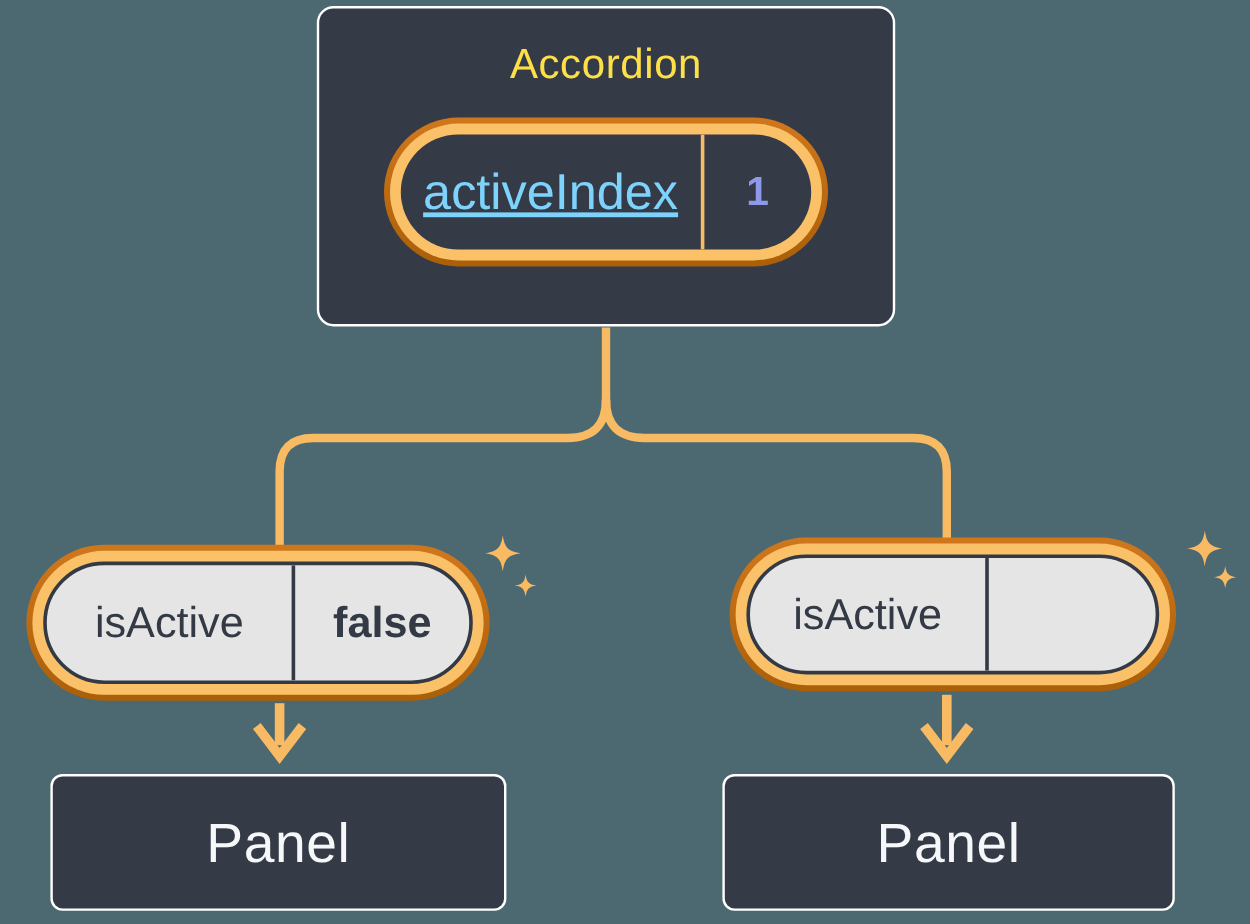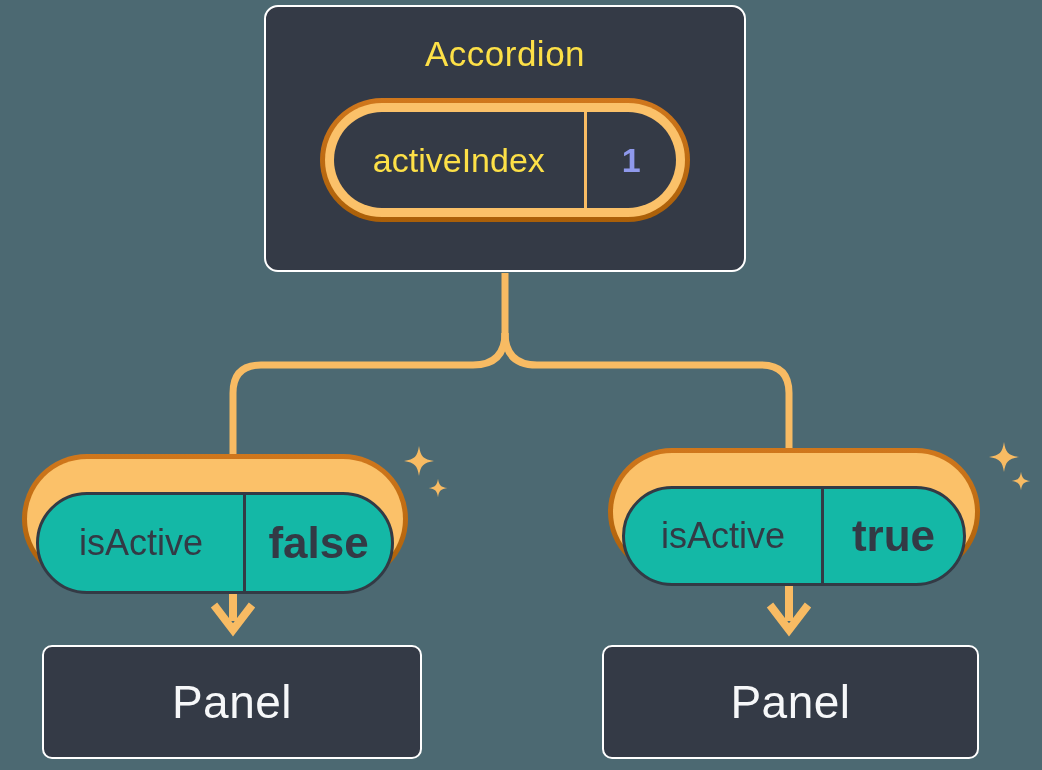--- a/index.html
+++ b/index.html
@@ -34,35 +34,35 @@
   }
   .pill-band {
     width:100%; height:100%; box-sizing:border-box; border-radius:999px;
     background:#FBC169; padding:9px;
   }
   .pill-core {
     width:100%; height:100%; box-sizing:border-box; border-radius:999px;
     display:flex; align-items:stretch; overflow:hidden;
   }
   .state-core { background:#343A46; }
-  .prop-core  { background:#14b8a6; border:3px solid #333A45;margin-top:24px; }
+  .prop-core  { background:#e5e5e5; border:3px solid #333A45; }
 
   .pill-section { display:flex; align-items:center; justify-content:center; }
   .pill-divider { width:3px; align-self:stretch; }
   .divider-orange { background:#F9BC64; }
   .divider-dark   { background:#333A45; }
 
   .state-pill { left:320px; top:98px; width:370px; height:124px; }
-  .state-name  { flex:0 0 73%; font-size:34px; color:#fde047; }
+  .state-name  { flex:0 0 73%; font-size:42px; color:#7dd3fc;text-decoration:underline; }
   .state-value { flex:1; font-size:34px; font-weight:700; color:#8F99EC; }
 
   .prop-pill-left  { left:22px;  top:454px; width:386px; height:130px; }
   .prop-pill-right { left:608px; top:448px; width:372px; height:128px; }
   .prop-name  { flex:0 0 58%; font-size:36px; color:#333A45; }
-  .prop-value { flex:1; font-size:44px; font-weight:700; color:#333A45; }
+  .prop-value { flex:1; font-size:36px; font-weight:700; color:#333A45; }
 </style>
 </head>
 <body>
 
 <div class="stage">
 
   <svg class="links" viewBox="0 0 1042 770">
     <g fill="none" stroke="#F8BB63" stroke-width="7">
       <path d="M505,273 L505,349"></path>
       <path d="M505,333 Q505,365 473,365 L261,365 Q233,365 233,393 L233,456"></path>
@@ -110,21 +110,20 @@
         <div class="pill-section prop-value">false</div>
       </div>
     </div>
   </div>
 
   <div class="pill prop-pill-right">
     <div class="pill-band">
       <div class="pill-core prop-core">
         <div class="pill-section prop-name">isActive</div>
         <div class="pill-divider divider-dark"></div>
-        <div class="pill-section prop-value">true</div>
       </div>
     </div>
   </div>
 
   <div class="node panel panel-left">Panel</div>
   <div class="node panel panel-right">Panel</div>
 
 </div>
 
 </body></html>

